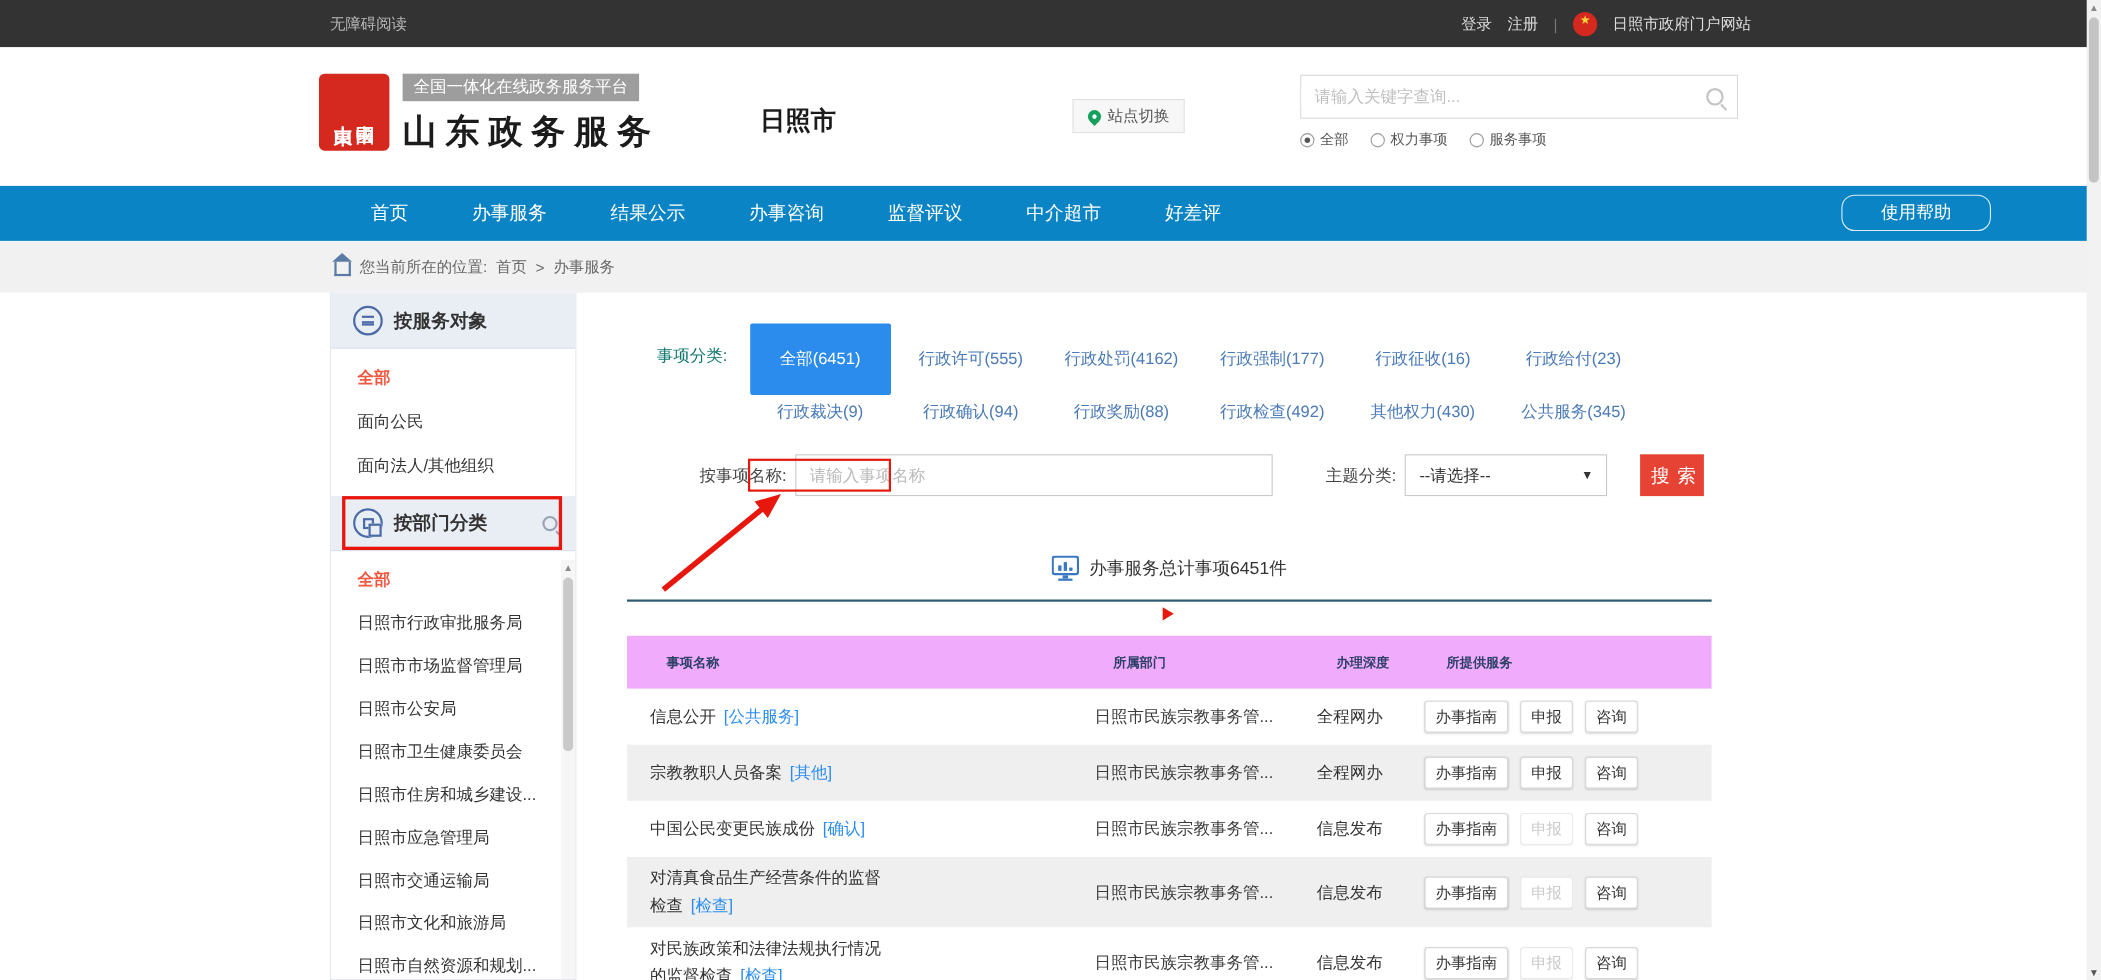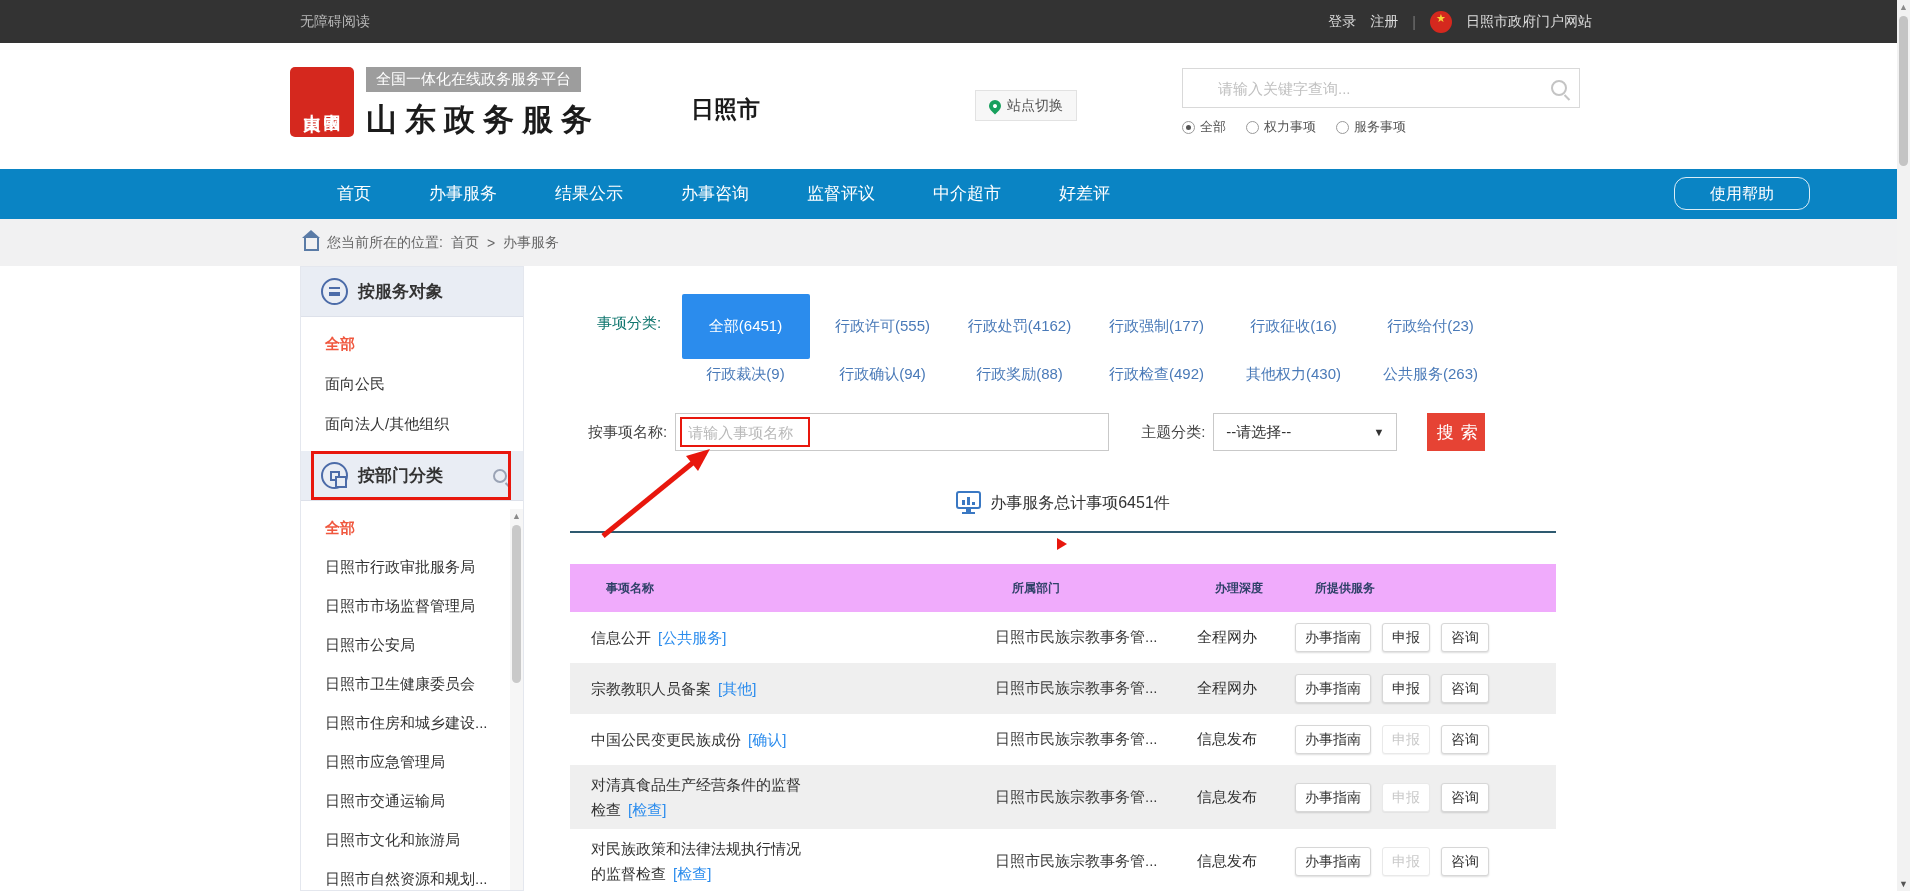--- a/index.html
+++ b/index.html
@@ -22,21 +22,21 @@
   .logo { position:absolute; left:-10px; top:24px; display:flex; gap:12px; }
   .seal { width:64px; height:70px; background:#d5281e; border-radius:5px; display:flex; align-items:center; justify-content:center; gap:3px; padding:4px; }
   .seal span { writing-mode:vertical-rl; color:#fff; font-weight:bold; font-size:17px; font-family:"Liberation Serif", serif; line-height:1; letter-spacing:2px; }
   .logo-txt .plat { display:inline-block; background:#9d9d9d; color:#fff; font-size:15px; padding:3px 10px; }
   .logo-txt .brand { font-size:31px; font-weight:bold; color:#1b1b1b; letter-spacing:8px; margin-top:7px; }
   .city { position:absolute; left:391px; top:51px; font-size:23px; font-weight:bold; color:#1b1b1b; }
   .site-switch { position:absolute; left:675px; top:47px; height:31px; padding:0 13px; background:#f7f7f7; border:1px solid #e2e2e2; display:flex; align-items:center; gap:6px; font-size:14px; color:#555; cursor:pointer; }
   .pin { width:12px; height:12px; background:#17a05d; border-radius:50% 50% 50% 0; transform:rotate(-45deg); position:relative; }
   .pin::after { content:""; position:absolute; left:4px; top:4px; width:4px; height:4px; border-radius:50%; background:#fff; }
   .hsearch { position:absolute; right:12px; top:25px; width:398px; }
-  .hsearch .box { height:40px; border:1px solid #d9d9d9; display:flex; align-items:center;padding-left:23px; }
+  .hsearch .box { height:40px; border:1px solid #d9d9d9; display:flex; align-items:center; }
   .hsearch input { flex:1; border:0; outline:none; font-size:15px; padding:0 12px; color:#333; font-family:"Liberation Sans", sans-serif; }
   .hsearch input::placeholder { color:#c0c0c0; }
   .mag { width:16px; height:16px; border:2px solid #c4c4c4; border-radius:50%; position:relative; margin-right:12px; }
   .mag::after { content:""; position:absolute; width:2px; height:7px; background:#c4c4c4; left:13px; top:12px; transform:rotate(-45deg); }
   .hopts { display:flex; gap:20px; margin-top:10px; font-size:13px; color:#555; align-items:center; }
   .hopts .opt { display:flex; align-items:center; gap:5px; cursor:pointer; }
   .radio { width:13px; height:13px; border:1px solid #9a9a9a; border-radius:50%; display:inline-block; position:relative; background:#fff; }
   .radio.sel::after { content:""; position:absolute; left:3px; top:3px; width:5px; height:5px; border-radius:50%; background:#555; }
 
   
@@ -73,29 +73,29 @@
   .side-scroll .thumb { width:9px; margin:2px auto 0; height:158px; background:#c9c9c9; border-radius:5px; cursor:pointer; }
 
   .main { margin-left:46px; width:986px; }
   .cat-block { margin-top:36px; display:flex; }
   .cat-label { color:#0f766e; font-size:15px; padding-top:12px; margin-left:27px; width:80px; }
   .cat-grid { display:grid; grid-template-columns:repeat(6,137px); grid-auto-rows:48px; align-items:center; justify-items:center; }
   .cat-item { font-size:15px; color:#4a7ab8; cursor:pointer; white-space:nowrap; }
   .cat-item.active { background:#2b8ced; color:#fff; width:128px; text-align:center; padding:23px 0; border-radius:2px; }
 
   .search-row { margin-top:15px; margin-left:18px; display:flex; align-items:center; }
-  .search-row .lbl { font-size:15px; color:#444; }
+  .search-row .lbl { font-size:15px; color:#444;margin-left:48px; }
   .name-input { margin-left:8px; width:434px; height:38px; border:1px solid #c9c9c9; font-size:15px; padding:0 12px; outline:none; color:#333; font-family:"Liberation Sans", sans-serif; }
   .name-input::placeholder { color:#b9b9b9; }
   .topic-lbl { margin-left:32px; }
   .select { margin-left:8px; width:184px; height:38px; border:1px solid #c9c9c9; display:flex; align-items:center; padding:0 12px; font-size:15px; color:#333; cursor:pointer; background:#fff; }
   .select .arr { margin-left:auto; font-size:11px; color:#333; }
   .search-btn { margin-left:30px; width:58px; height:38px; background:#e64334; color:#fff; font-size:17px; border:0; cursor:pointer; letter-spacing:7px; padding-left:9px; font-family:"Liberation Sans", sans-serif; }
 
-  .total-row { margin-top:40px; height:24px; display:flex; justify-content:center; align-items:center; gap:9px; font-size:16px; color:#333;text-align:right; }
+  .total-row { margin-top:54px; height:24px; display:flex; justify-content:center; align-items:center; gap:9px; font-size:16px; color:#333;text-align:right; }
   .divider { margin-top:16px; border-top:2px solid #2e5a70; position:relative; }
   .red-tri { position:absolute; left:487px; top:5px; width:0; height:0; border-left:10px solid #e8170d; border-top:6px solid transparent; border-bottom:6px solid transparent; }
 
   .table { margin-top:31px; }
   .thead { height:48px; background:#f0abfc; display:flex; align-items:center; font-size:12px; font-weight:bold; color:#2f4168; }
   .th1 { width:420px; padding-left:36px; }
   .th2 { width:190px; padding-left:22px; }
   .th3 { width:110px; padding-left:35px; }
   .th4 { padding-left:25px; }
   .trow { display:flex; align-items:center; font-size:15px; }
@@ -252,21 +252,21 @@
           <div class="cat-item">行政许可(555)</div>
           <div class="cat-item">行政处罚(4162)</div>
           <div class="cat-item">行政强制(177)</div>
           <div class="cat-item">行政征收(16)</div>
           <div class="cat-item">行政给付(23)</div>
           <div class="cat-item">行政裁决(9)</div>
           <div class="cat-item">行政确认(94)</div>
           <div class="cat-item">行政奖励(88)</div>
           <div class="cat-item">行政检查(492)</div>
           <div class="cat-item">其他权力(430)</div>
-          <div class="cat-item">公共服务(263)</div>
+          <div class="cat-item">公共服务(345)</div>
         </div>
     </div>
 
     <div class="search-row">
       <span class="lbl">按事项名称:</span>
       <input class="name-input" placeholder="请输入事项名称" style="">
       <span class="lbl topic-lbl">主题分类:</span>
       <div class="select">
         <span>--请选择--</span>
         <span class="arr">▼</span>

